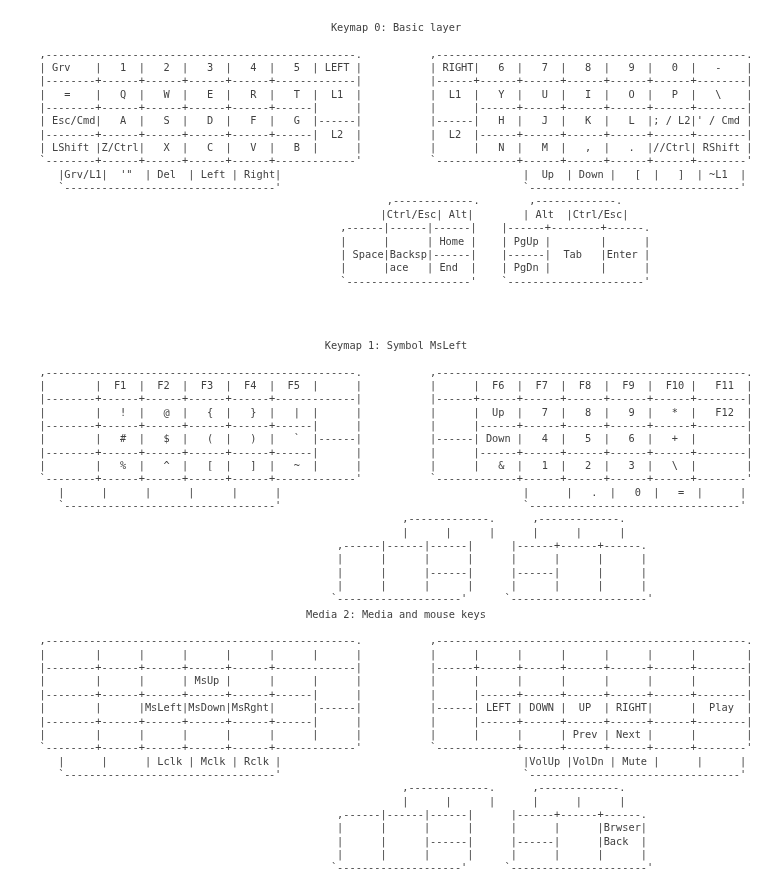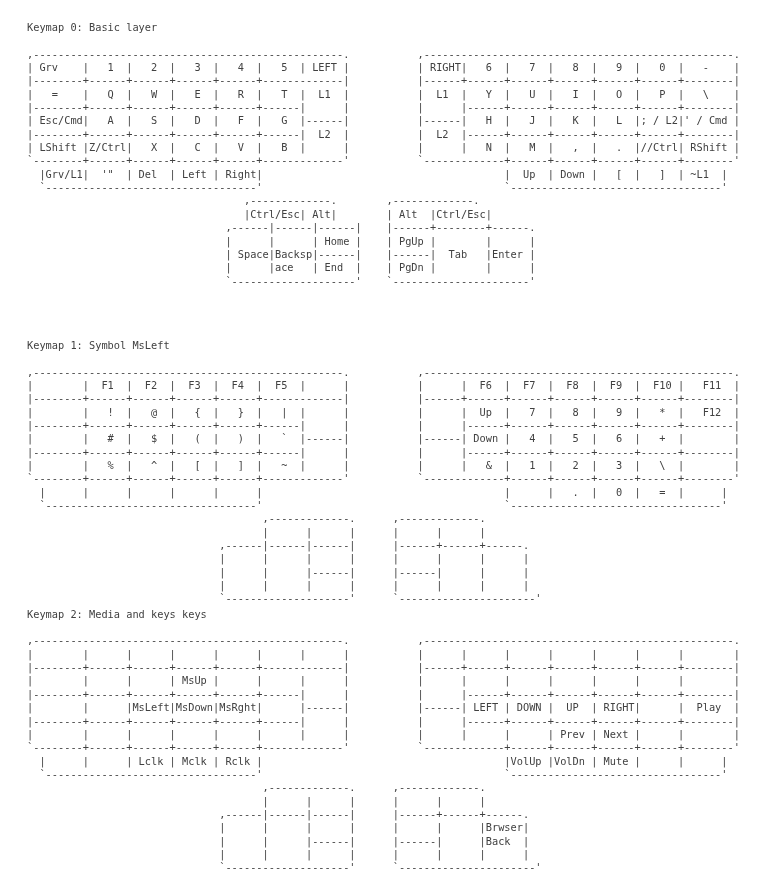--- a/index.html
+++ b/index.html
@@ -15,20 +15,21 @@
   .doc {
     padding: 21px 0 0 27px;
   }
   pre {
     margin: 0;
     font-family: "DejaVu Sans Mono", "Liberation Mono", monospace;
     font-size: 10.3px;
     line-height: 13.35px;
     color: #414141;
     white-space: pre;
+    text-align: center;
   }
   .km-title {
     margin: 0 0 13.35px 0;
   }
   .keymap-section { margin: 0; }
   .gap-large { margin-bottom: 51px; }
   .gap-small { margin-bottom: 2px; }
 </style>
 </head>
 <body>
@@ -73,21 +74,21 @@
                                       ,-------------.      ,-------------.
                                       |      |      |      |      |      |
                                ,------|------|------|      |------+------+------.
                                |      |      |      |      |      |      |      |
                                |      |      |------|      |------|      |      |
                                |      |      |      |      |      |      |      |
                                `--------------------'      `----------------------'</pre>
   </div>
 
   <div class="keymap-section">
-    <pre class="km-title">Keymap 2: Media and keys keys</pre>
+    <pre class="km-title">Media 2: Media and mouse keys</pre>
     <pre class="km-art">,--------------------------------------------------.           ,--------------------------------------------------.
 |        |      |      |      |      |      |      |           |      |      |      |      |      |      |        |
 |--------+------+------+------+------+-------------|           |------+------+------+------+------+------+--------|
 |        |      |      | MsUp |      |      |      |           |      |      |      |      |      |      |        |
 |--------+------+------+------+------+------|      |           |      |------+------+------+------+------+--------|
 |        |      |MsLeft|MsDown|MsRght|      |------|           |------| LEFT | DOWN |  UP  | RIGHT|      |  Play  |
 |--------+------+------+------+------+------|      |           |      |------+------+------+------+------+--------|
 |        |      |      |      |      |      |      |           |      |      |      | Prev | Next |      |        |
 `--------+------+------+------+------+-------------'           `-------------+------+------+------+------+--------'
   |      |      | Lclk | Mclk | Rclk |                                       |VolUp |VolDn | Mute |      |      |

